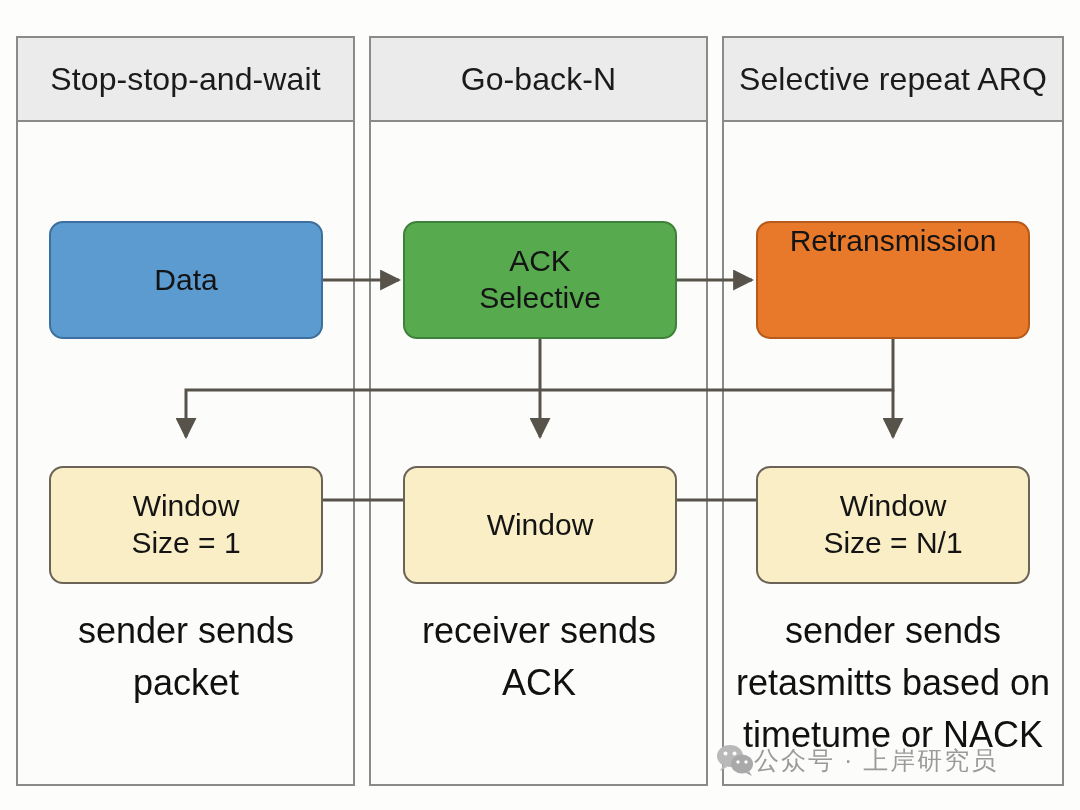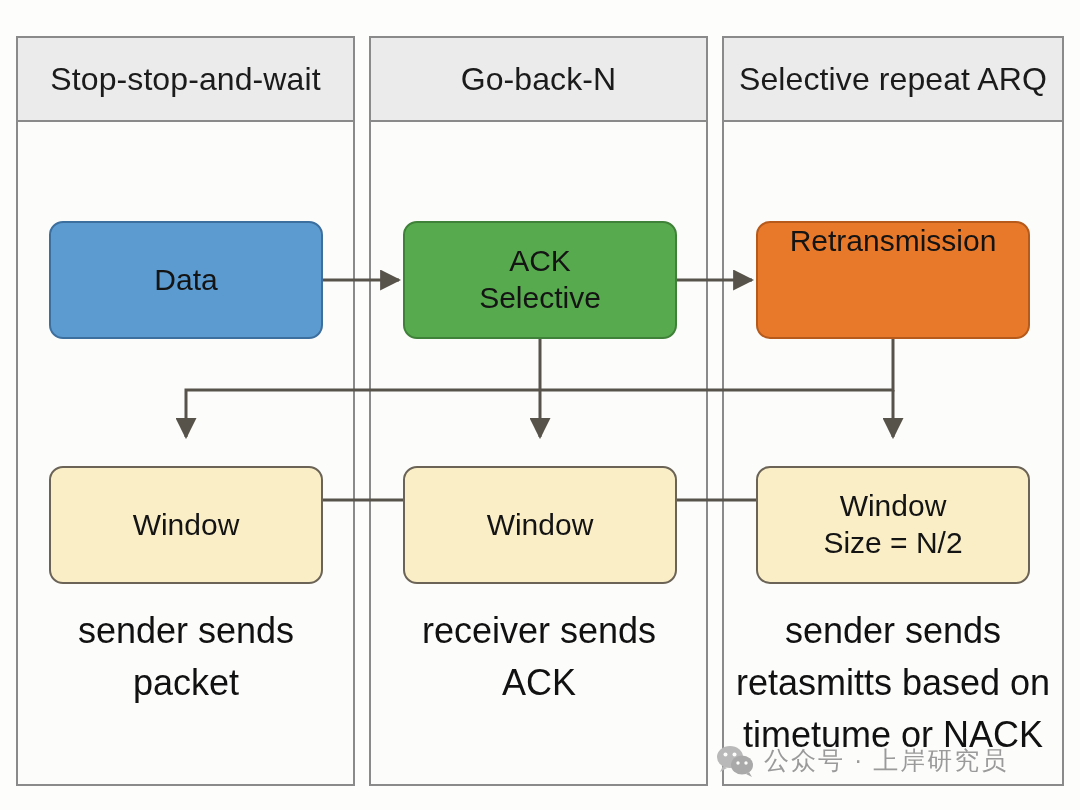--- a/index.html
+++ b/index.html
@@ -101,22 +101,21 @@
   .cap-1 { left: 30px;  width: 312px; top: 605px; }
   .cap-2 { left: 383px; width: 312px; top: 605px; }
   .cap-3 { left: 730px; width: 326px; top: 605px; }
 
   
   .watermark {
     position: absolute;
     left: 716px;
     top: 744px;
     display: flex;
-    align-items: flex-end;
-    gap: 10px;
+    align-items: flex-start;
   }
   .watermark .wm-text {
     font-size: 25px;
     color: #9a9a9a;
     letter-spacing: 2px;
     white-space: nowrap;
   }
   .wechat-icon { display: block; }
 </style>
 </head>
@@ -174,29 +173,30 @@
     <span class="ln">ACK</span>
     <span class="ln">Selective</span>
   </div>
 
   <div class="node node-orange r1 c3">
     <span class="ln">Retransmission</span>
   </div>
 
   <div class="node node-cream r2 c1">
     <span class="ln">Window</span>
+    <span class="ln">Size = 1</span>
   </div>
 
   <div class="node node-cream r2 c2">
     <span class="ln">Window</span>
   </div>
 
   <div class="node node-cream r2 c3">
     <span class="ln">Window</span>
-    <span class="ln">Size = N/2</span>
+    <span class="ln">Size = N/1</span>
   </div>
 
   <div class="caption cap-1">
     <div>sender sends</div>
     <div>packet</div>
   </div>
 
   <div class="caption cap-2">
     <div>receiver sends</div>
     <div>ACK</div>

